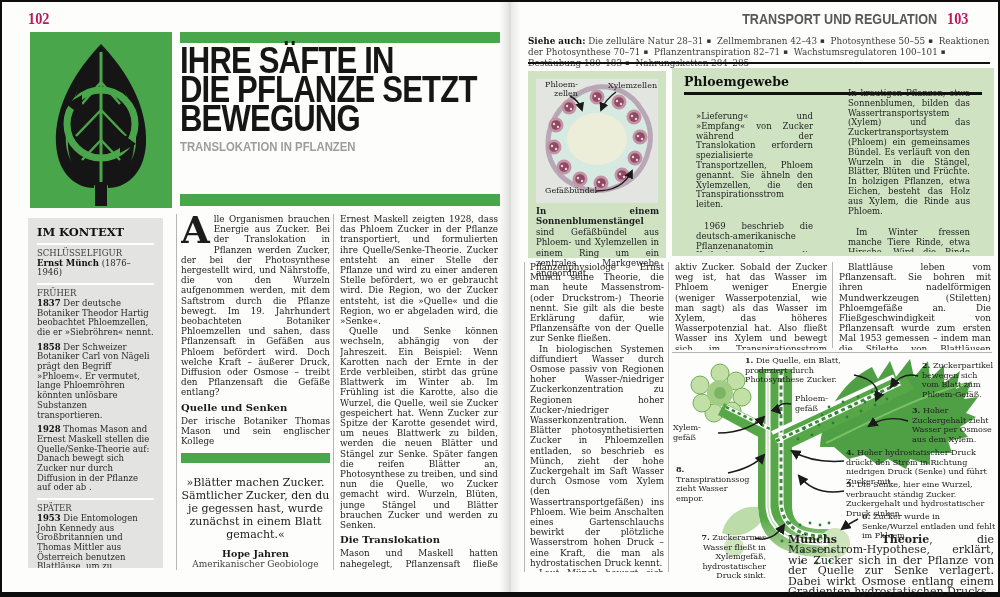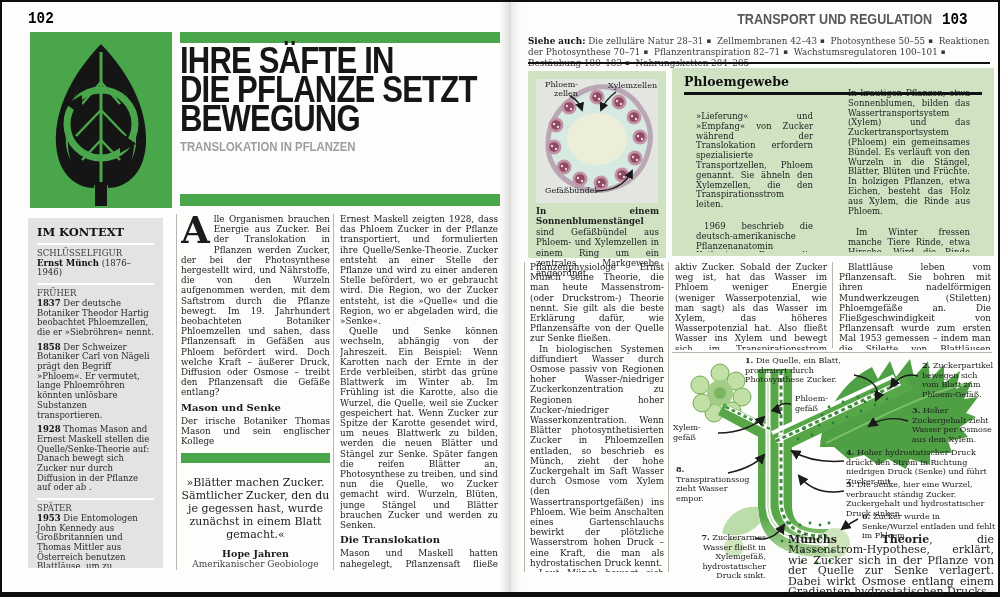--- a/index.html
+++ b/index.html
@@ -1,21 +1,21 @@
 <!DOCTYPE html>
 <html><head>
 <meta charset="utf-8">
 <style>
   html,body{margin:0;padding:0;background:#888;}
   #canvas{position:relative;width:1000px;height:597px;background:#fdfdfb;overflow:hidden;
           font-family:"DejaVu Serif",serif;color:#1c1c1c;}
   .abs{position:absolute;}
   .edge{background:#0d0d0d;}
   
-  .folio{font-family:Liberation Mono, monospace;font-weight:bold;font-size:17px;color:#000000;}
+  .folio{font-family:Liberation Serif, serif;font-weight:bold;font-size:17px;color:#be185d;}
   .cond{display:inline-block;transform:scaleX(0.84);transform-origin:0 50%;white-space:nowrap;}
   .cond-r{display:inline-block;transform:scaleX(0.84);transform-origin:100% 50%;white-space:nowrap;}
   .section-head{font-family:"Liberation Sans",sans-serif;font-weight:bold;font-size:15px;color:#58585a;}
   
   .gbar{background:#4aa64a;}
   .title-line{font-family:"Liberation Sans",sans-serif;font-weight:bold;font-size:37px;line-height:29px;color:#161616;letter-spacing:-1px;}
   .subtitle{font-family:"Liberation Sans",sans-serif;font-weight:bold;font-size:13.5px;color:#9d9d9d;letter-spacing:0;}
   
   .bt{font-size:8.8px;line-height:10.2px;text-align:justify;color:#1c1c1c;overflow:hidden;}
   .bt p{margin:0;}
@@ -104,21 +104,21 @@
     <div class="title-line"><span class="cond">BEWEGUNG</span></div>
     <div class="subtitle" style="margin-top:6px;"><span class="cond">TRANSLOKATION IN PFLANZEN</span></div>
   </div>
   <div class="abs gbar" style="left:180px;top:194px;width:320px;height:12px;"></div>
 
   <div class="abs vrule" style="left:176px;top:214px;height:356px;"></div>
   <div class="abs vrule" style="left:333px;top:214px;height:356px;"></div>
 
   <div class="abs bt" style="left:181px;top:214px;width:149px;height:356px;">
     <p><span class="dropcap">A</span><span>lle Organismen brauchen Energie aus Zucker. Bei der Translokation in Pflanzen werden Zucker, der bei der Photosynthese hergestellt wird, und Nährstoffe, die von den Wurzeln aufgenommen werden, mit dem Saftstrom durch die Pflanze bewegt. Im 19. Jahrhundert beobachteten Botaniker Phloemzellen und sahen, dass Pflanzensaft in Gefäßen aus Phloem befördert wird. Doch welche Kraft – äußerer Druck, Diffusion oder Osmose – treibt den Pflanzensaft die Gefäße entlang?</span></p>
-    <div class="subhead">Mason und Senke</div>
+    <div class="subhead">Quelle und Senken</div>
     <p>Der irische Botaniker Thomas Mason und sein englischer  Kollege</p>
     <div style="margin-top:7px;">
       <div class="gbar" style="width:149px;height:10px;"></div>
       <div class="quote-text" style="margin-top:13px;">»Blätter machen Zucker. Sämtlicher Zucker, den du je gegessen hast, wurde zunächst  in einem Blatt gemacht.«</div>
       <div class="quote-author">Hope Jahren</div>
       <div class="quote-role">Amerikanischer Geobiologe</div>
 
     </div>
   </div>
 

